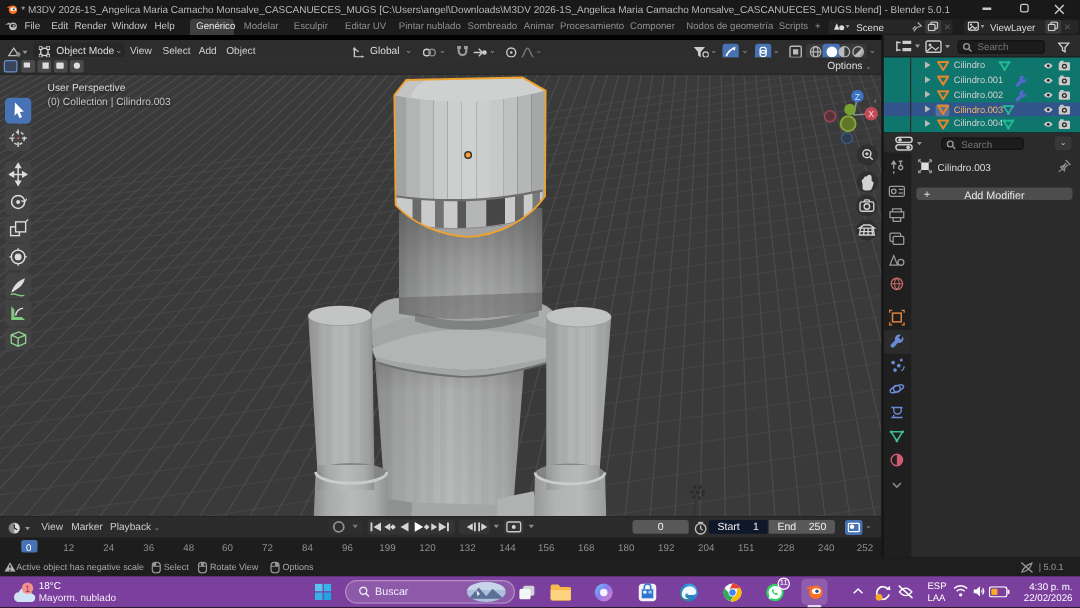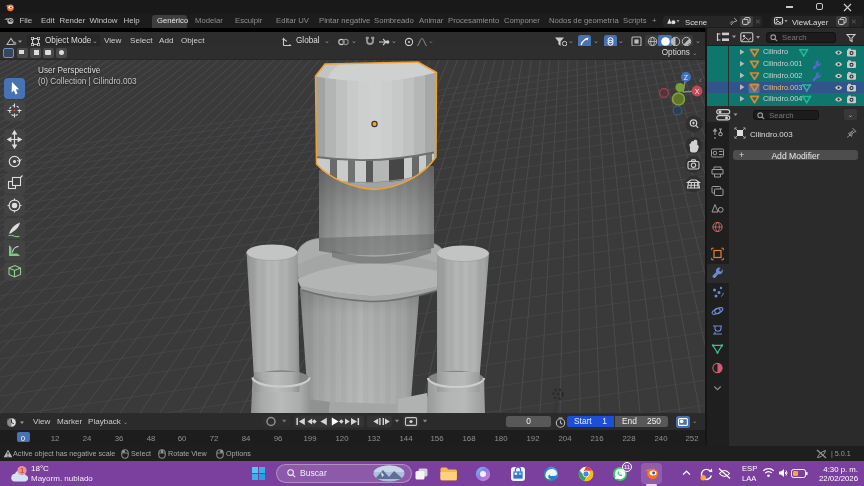--- a/index.html
+++ b/index.html
@@ -25,20 +25,21 @@
 <body>
 <div id="root">
 
 <div class="abs" id="titlebar">
  <svg class="abs" style="left:5px;top:3px" width="9" height="9" viewBox="0 0 9 9">
         <circle cx="5.4" cy="4.8" r="3.4" fill="#ff7021"></circle>
         <ellipse cx="5.6" cy="4.3" rx="2.2" ry="1.5" fill="#fff"></ellipse>
         <circle cx="6" cy="4.4" r="0.9" fill="#2a4f8a"></circle>
         <path d="M0.2,3.4 L4,3 L2.6,1.8 Z" fill="#ff7021"></path>
       </svg>
+ <div class="abs" style="left:17px;top:3px;white-space:nowrap">* M3DV 2026-1S_Angelica Maria Camacho Monsalve_CASCANUECES_MUGS [C:\Users\angel\Downloads\M3DV 2026-1S_Angelica Maria Camacho Monsalve_CASCANUECES_MUGS.blend] - Blender 5.0.1</div>
  <div class="abs" style="left:786px;top:6px;width:7px;height:1.6px;background:#c9c9c9"></div>
  <div class="abs" style="left:816px;top:3px;width:6.6px;height:6.6px;border:1.2px solid #c9c9c9;border-radius:2px"></div>
  <svg class="abs" style="left:843px;top:2.5px" width="9" height="9" viewBox="0 0 9 9">
         <path d="M1,1 L8,8 M8,1 L1,8" stroke="#c9c9c9" stroke-width="1.2"></path>
       </svg>
 </div>
 
 <div class="abs" id="topbar">
  <svg class="abs" style="left:4px;top:3px" width="11" height="8" viewBox="0 0 11 8">
         <circle cx="6.4" cy="4" r="3.1" fill="#b9b9b9"></circle>
@@ -49,21 +50,21 @@
  <div class="abs" style="left:19.5px;top:0;line-height:14px;font-size:7.9px">File</div>
  <div class="abs" style="left:41px;top:0;line-height:14px;font-size:7.9px">Edit</div>
  <div class="abs" style="left:59.5px;top:0;line-height:14px;font-size:7.9px">Render</div>
  <div class="abs" style="left:89.5px;top:0;line-height:14px;font-size:7.9px">Window</div>
  <div class="abs" style="left:123.5px;top:0;line-height:14px;font-size:7.9px">Help</div>
  <div class="abs" style="left:151.5px;top:0.5px;width:35px;height:13.5px;background:#3e3e3e;border-radius:3px 3px 0 0"></div>
  <div class="tabx" style="left:157px;color:#e8e8e8">Genérico</div>
  <div class="tabx" style="left:195px">Modelar</div>
  <div class="tabx" style="left:235px">Esculpir</div>
  <div class="tabx" style="left:276px">Editar UV</div>
- <div class="tabx" style="left:319px">Pintar negative</div>
+ <div class="tabx" style="left:319px">Pintar nublado</div>
  <div class="tabx" style="left:374px">Sombreado</div>
  <div class="tabx" style="left:419px">Animar</div>
  <div class="tabx" style="left:448px">Procesamiento</div>
  <div class="tabx" style="left:504px">Componer</div>
  <div class="tabx" style="left:549px">Nodos de geometría</div>
  <div class="tabx" style="left:623px">Scripts</div>
  <div class="tabx" style="left:652px;color:#999">+</div>
 
  <div class="abs" style="left:663px;top:1.5px;width:99px;height:11px;background:#262626;border-radius:3px"></div>
  <svg class="abs" style="left:666px;top:3px" width="14" height="8" viewBox="0 0 14 8">
@@ -830,21 +831,21 @@
    <rect x="143.5" y="2.6" width="11" height="7.8" rx="1.2" fill="none" stroke="#c8c8c8" stroke-width="1.1"></rect>
           <circle cx="149" cy="6.5" r="1.6"></circle>
    <path d="M160.8,4.8 l4.4,0 l-2.2,2.8 z" fill="#888"></path>
   </g>
  </svg>
  <div class="abs" style="left:506px;top:3px;width:45px;height:11px;background:#585858;border-radius:2.5px;text-align:center;font-size:8.4px;color:#f0f0f0;line-height:11px">0</div>
  <svg class="abs" style="left:555px;top:3.5px" width="11" height="11" viewBox="0 0 11 11">
         <circle cx="5.5" cy="6" r="4.2" fill="none" stroke="#bbb" stroke-width="1.1"></circle>
         <path d="M5.5,6 V3.4 M5.5,6 l1.8,1.2 M3.5,1 h4" stroke="#bbb" stroke-width="1.1" fill="none"></path>
       </svg>
- <div class="abs" style="left:567px;top:3px;width:47px;height:11px;background:#1d4ed8;border-radius:2.5px 0 0 2.5px;font-size:8.4px;color:#f0f0f0;line-height:11px"><span style="padding-left:7px">Start</span><span style="position:absolute;right:7px">1</span></div>
+ <div class="abs" style="left:567px;top:3px;width:47px;height:11px;background:#0f172a;border-radius:2.5px 0 0 2.5px;font-size:8.4px;color:#f0f0f0;line-height:11px"><span style="padding-left:7px">Start</span><span style="position:absolute;right:7px">1</span></div>
  <div class="abs" style="left:615px;top:3px;width:53px;height:11px;background:#585858;border-radius:0 2.5px 2.5px 0;font-size:8.4px;color:#f0f0f0;line-height:11px"><span style="padding-left:7px">End</span><span style="position:absolute;right:7px">250</span></div>
  <div class="abs" style="left:676px;top:2.5px;width:14px;height:12px;background:#4772b3;border-radius:2.5px"></div>
  <svg class="abs" style="left:678px;top:4.5px" width="10" height="8" viewBox="0 0 10 8">
         <rect x="0.6" y="0.6" width="8.8" height="6.8" rx="1" fill="none" stroke="#fff" stroke-width="1.1"></rect>
         <circle cx="3.6" cy="3.4" r="1.8" fill="#fff"></circle>
       </svg>
  <div class="abs" style="left:692px;top:0;line-height:16px;color:#999;font-size:6.5px">⌄</div>
 
  <div class="abs" style="left:17px;top:18.5px;width:13px;height:10px;background:#4772b3;border-radius:2px"></div>
  <div class="fnum" style="left:23px;color:#fff">0</div>
@@ -858,21 +859,21 @@
       <div class="fnum" style="left:278px">96</div>
       <div class="fnum" style="left:310px">199</div>
       <div class="fnum" style="left:342px">120</div>
       <div class="fnum" style="left:374px">132</div>
       <div class="fnum" style="left:406px">144</div>
       <div class="fnum" style="left:437px">156</div>
       <div class="fnum" style="left:469px">168</div>
       <div class="fnum" style="left:501px">180</div>
       <div class="fnum" style="left:533px">192</div>
       <div class="fnum" style="left:565px">204</div>
-      <div class="fnum" style="left:597px">216</div>
+      <div class="fnum" style="left:597px">151</div>
       <div class="fnum" style="left:629px">228</div>
       <div class="fnum" style="left:661px">240</div>
       <div class="fnum" style="left:692px">252</div>
 </div>
 
 <div class="abs" id="statusbar">
  <svg class="abs" style="left:3px;top:3px" width="10" height="9" viewBox="0 0 10 9">
         <path d="M5,0.8 L9.4,8.2 H0.6 Z" fill="#b5b5b5"></path>
         <path d="M5,3 v2.6 M5,6.8 v1" stroke="#1e1e1e" stroke-width="1.1"></path>
       </svg>

